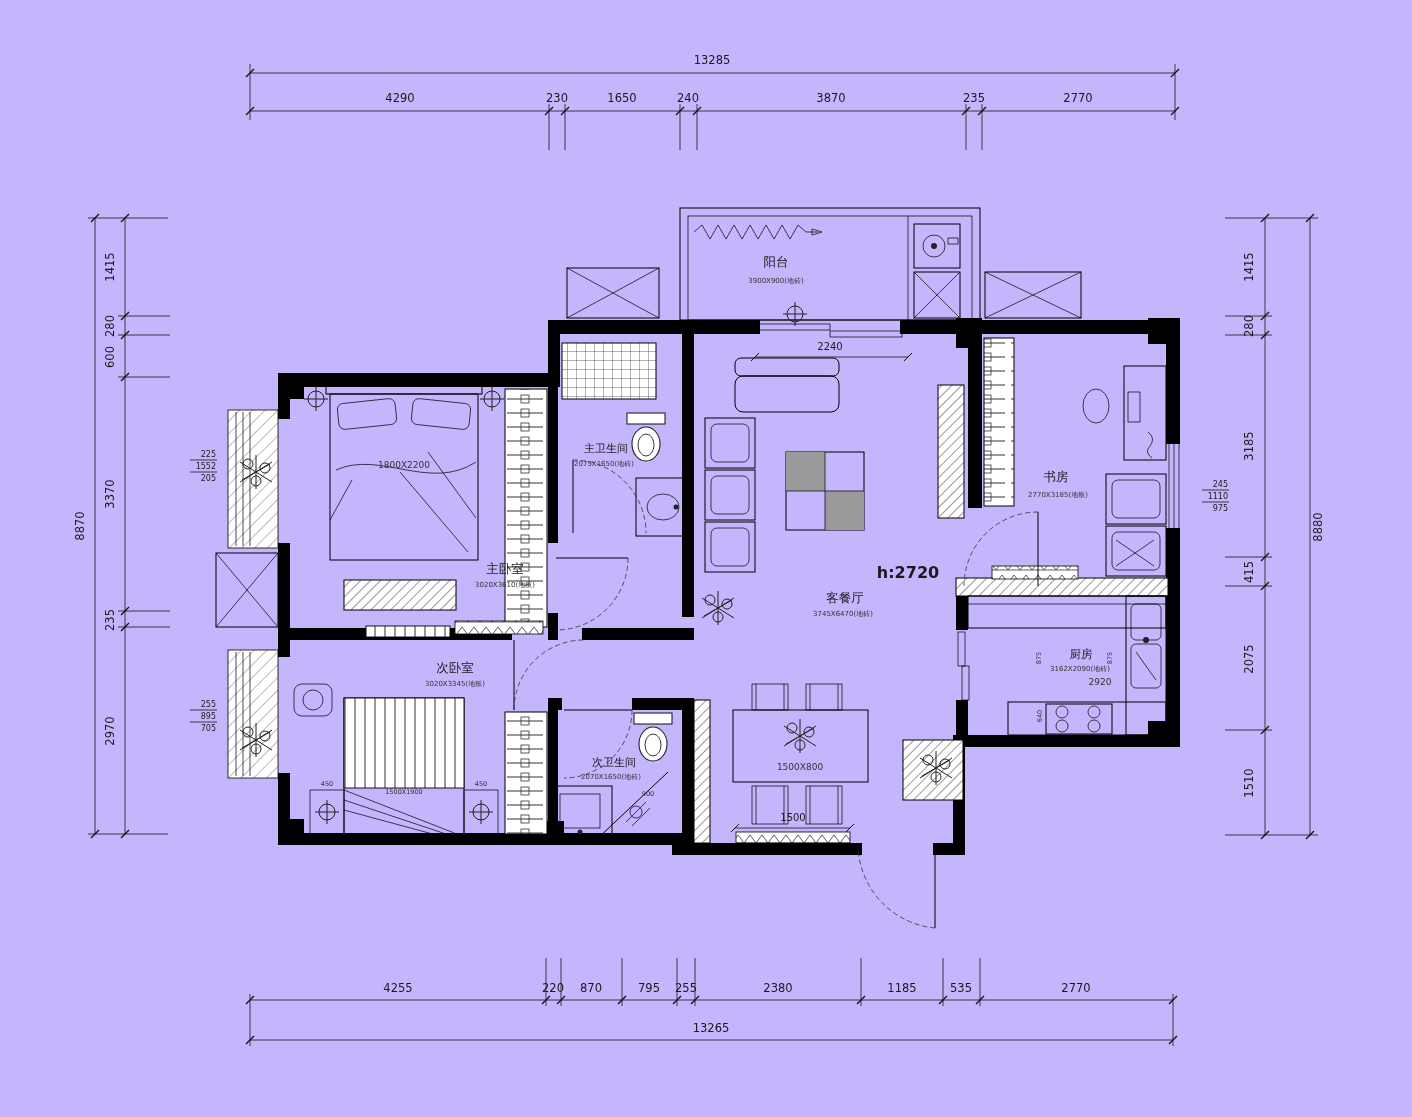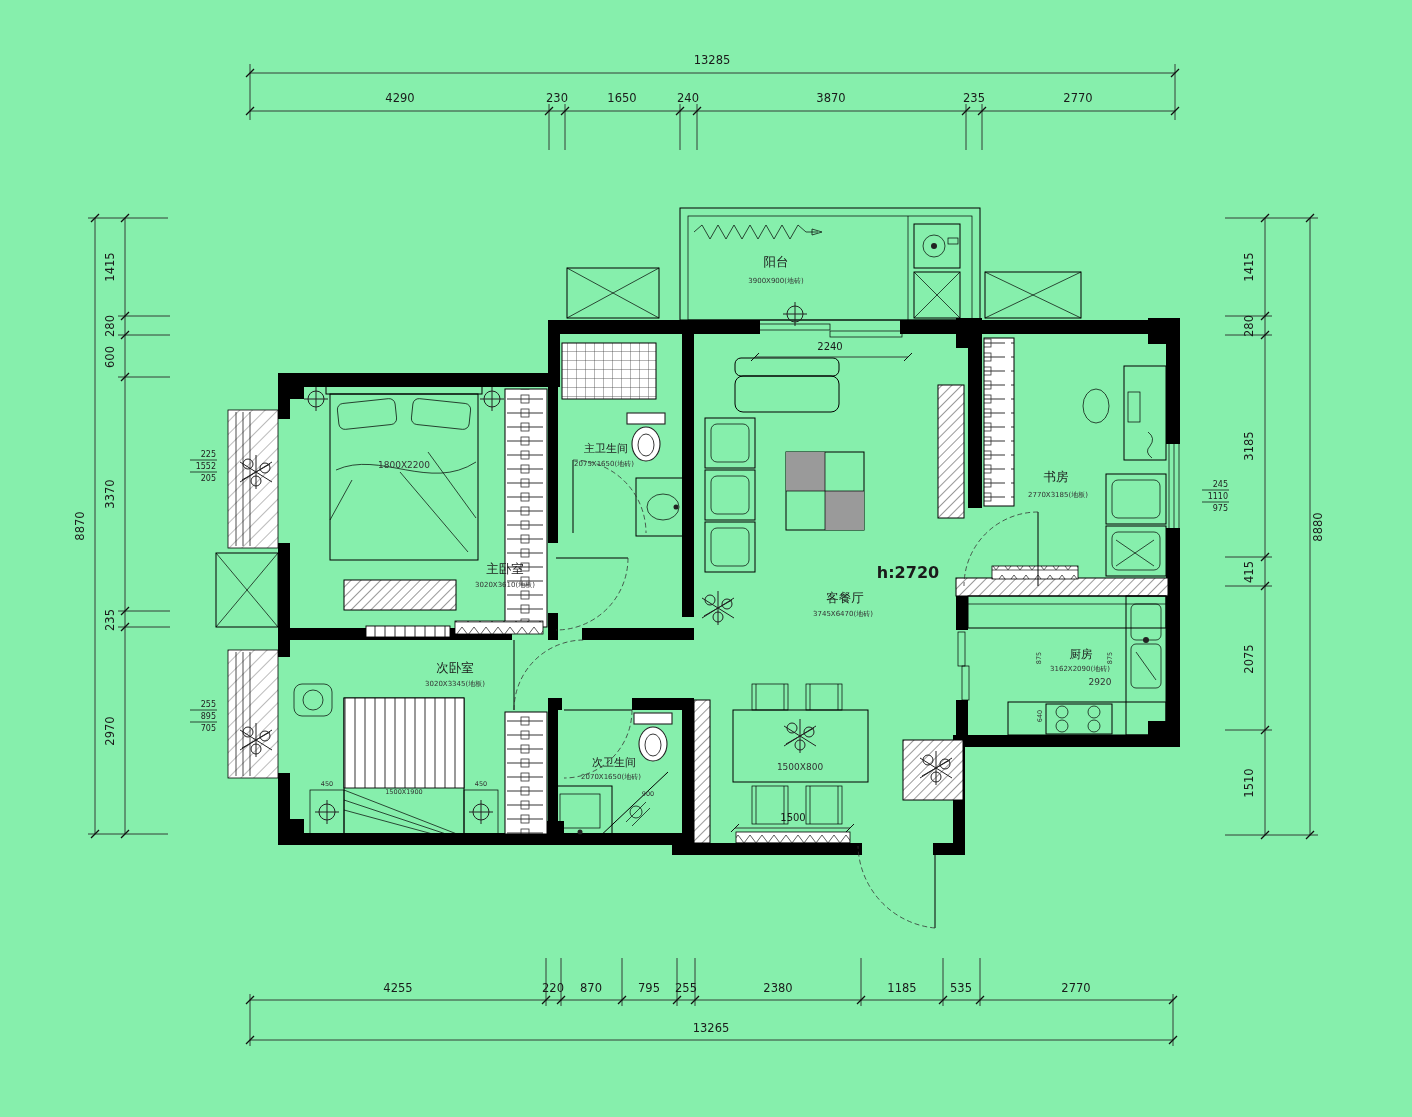--- a/index.html
+++ b/index.html
@@ -1,16 +1,16 @@
 <!DOCTYPE html>
 <html><head>
 <meta charset="utf-8">
 <style>
   html,body{margin:0;padding:0;background:#fff;}
-  .wrap{width:1412px;height:1117px;position:relative;background:#86efac;overflow:hidden;}
+  .wrap{width:1412px;height:1117px;position:relative;background:#c4b5fd;overflow:hidden;}
   svg{display:block;}
   text{font-family:"DejaVu Sans",sans-serif;fill:#1a1a1a;}
   .dim{font-size:11.5px;text-anchor:middle;}
   .lbl{font-size:12.5px;text-anchor:middle;}
   .sub{font-size:7px;text-anchor:middle;fill:#333;}
   .tiny{font-size:6.5px;text-anchor:middle;fill:#333;}
   .stk{font-size:8px;text-anchor:end;fill:#222;}
   .hgt{font-size:16px;font-weight:600;text-anchor:middle;}
   .w{fill:#000;stroke:none;}
   .tl{stroke:#000;stroke-width:1;fill:none;}

